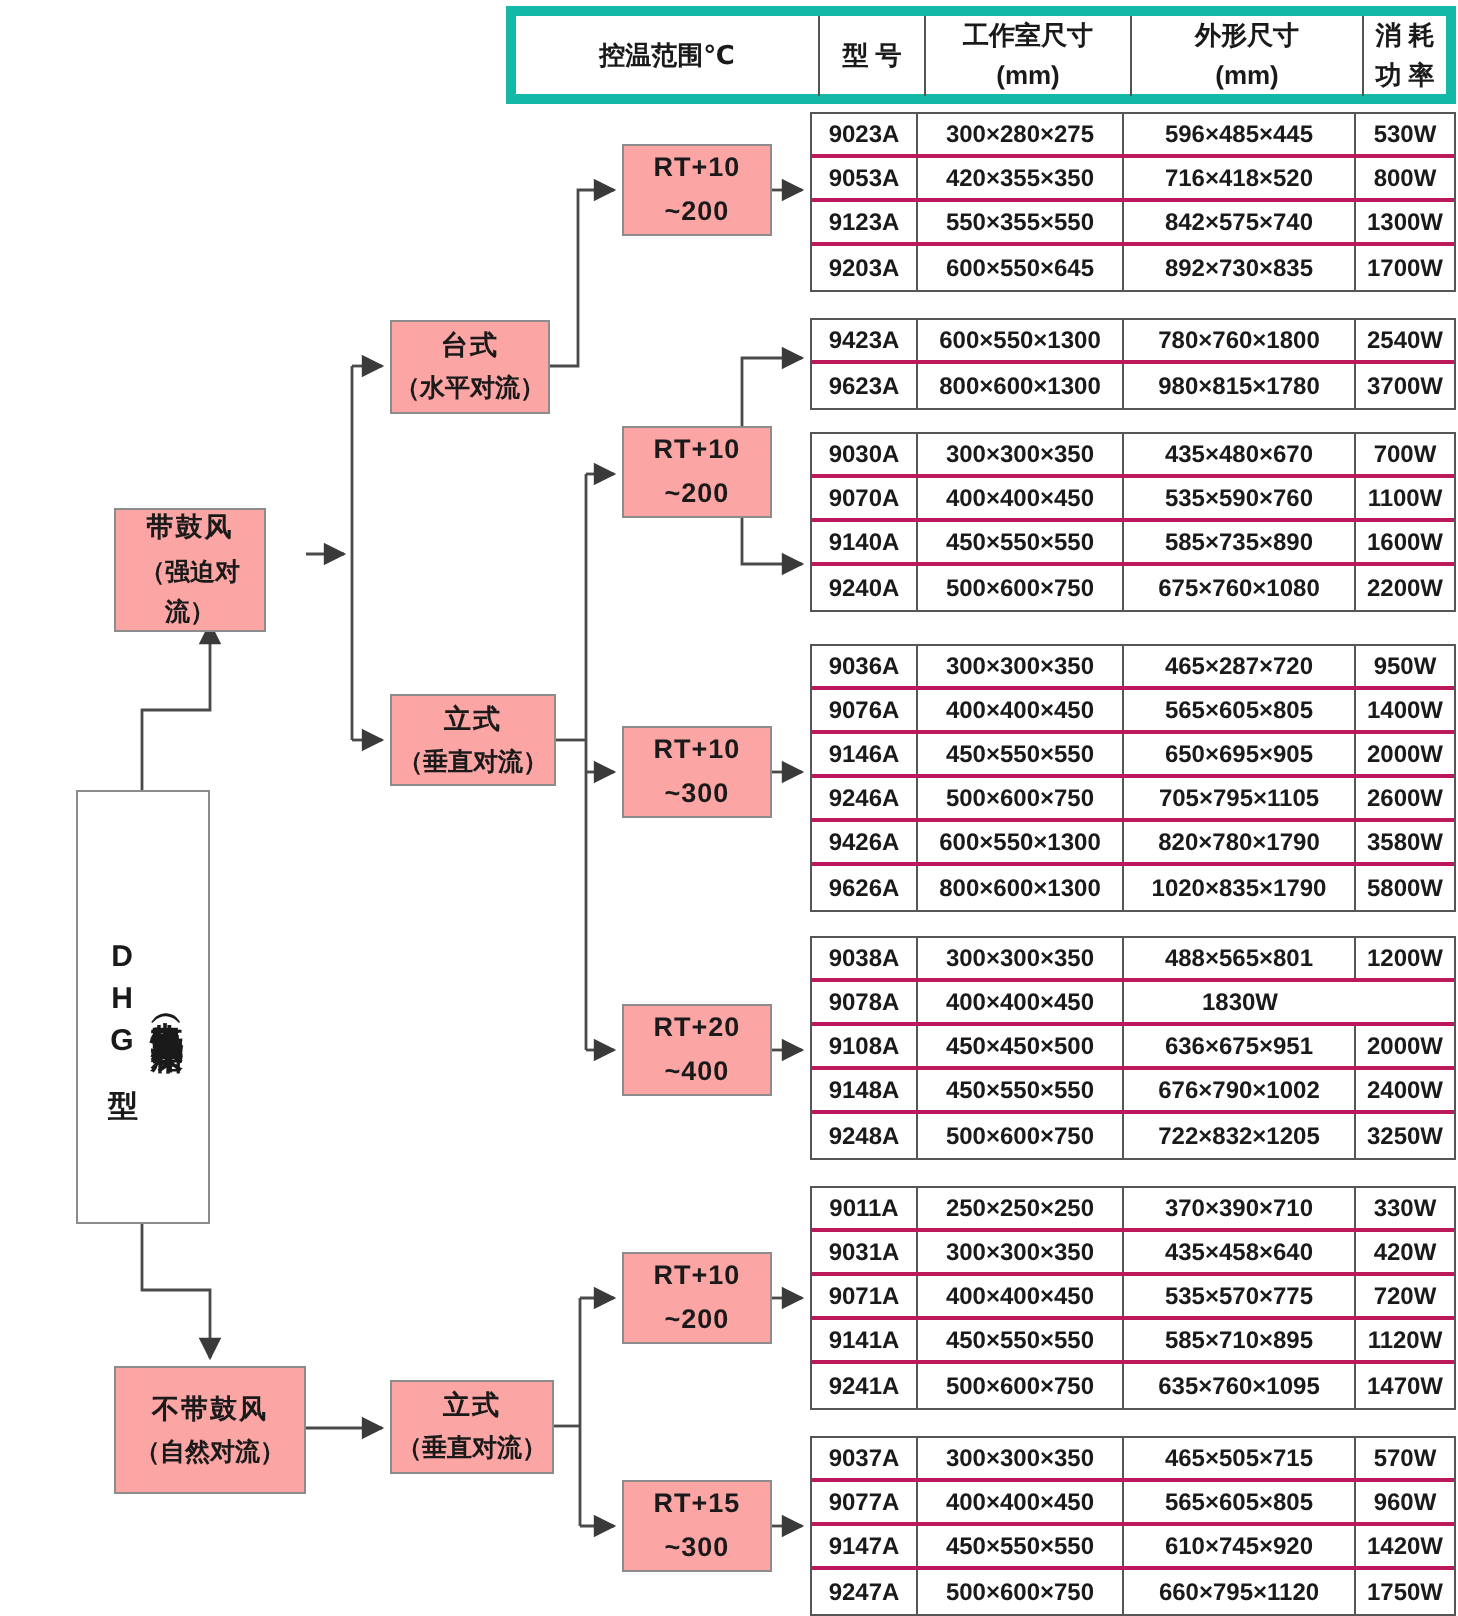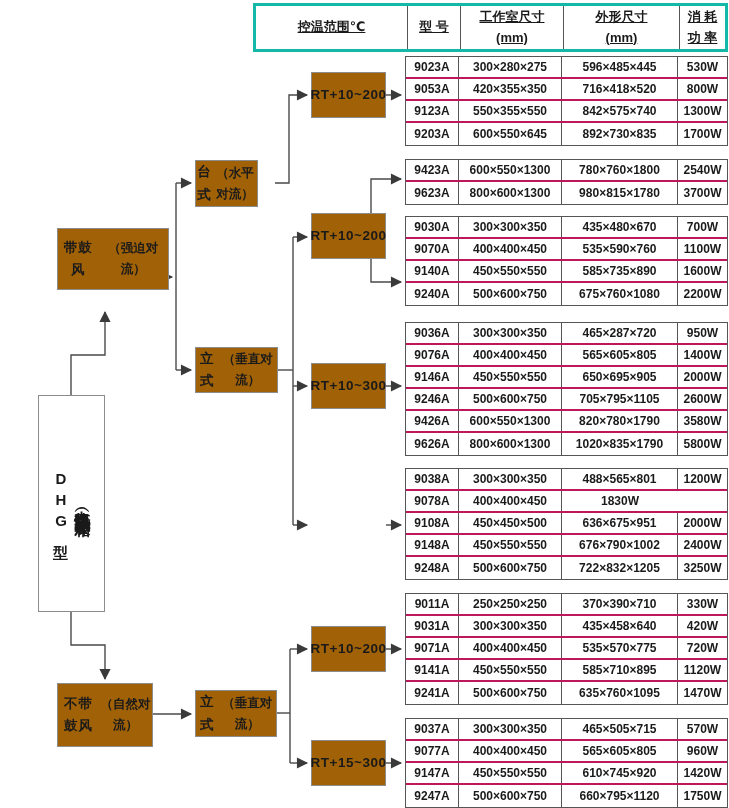--- a/index.html
+++ b/index.html
@@ -6,45 +6,44 @@
   .stage{
     position:relative;width:729px;height:808px;background:#fff;overflow:hidden;
     font-family:"Liberation Sans","DejaVu Sans",sans-serif;color:#1a1a1a;
   }
   svg.connectors{position:absolute;left:0;top:0;width:729px;height:808px;}
   svg.connectors path{stroke:#4a4a4a;stroke-width:1.4;fill:none;}
   svg.connectors path.arrow{marker-end:url(#arr);}
 
   
   .fbox{
-    position:absolute;box-sizing:border-box;background:#a16207;border:1px solid #8c8c8c;
-    display:flex;align-items:center;justify-content:center;
+    position:absolute;box-sizing:border-box;background:#fca5a5;border:1px solid #8c8c8c;
+    display:flex;flex-direction:column;align-items:center;justify-content:center;
     font-weight:bold;text-align:center;line-height:1.65;
   }
   .fbox .l1{font-size:13.5px;letter-spacing:1px;}
   .fbox .l2{font-size:12.5px;letter-spacing:0;}
   .fbox.rt .l1,.fbox.rt .l2{font-size:13.5px;letter-spacing:.5px;}
 
   
   .main-box{
     position:absolute;box-sizing:border-box;background:#fff;border:1px solid #8c8c8c;
     left:38px;top:395px;width:67px;height:217px;
     display:flex;justify-content:center;align-items:stretch;padding:4px 0;
   }
   .vtext{writing-mode:vertical-rl;height:100%;font-weight:bold;}
   .vcol{display:block;height:100%;text-align:center;}
   .v-name{text-orientation:mixed;font-size:16px;letter-spacing:1px;margin-left:2px;}
   .v-model{text-orientation:upright;font-size:15px;letter-spacing:4px;}
 
   
   .thead{
     position:absolute;left:253px;top:3px;width:475px;height:49px;box-sizing:border-box;
-    border:3px solid #14b8a6;display:grid;grid-template-columns:152px 53px 103px 116px 1fr;
+    border:5px solid #14b8a6;display:grid;grid-template-columns:152px 53px 103px 116px 1fr;
     background:#fff;
-    text-decoration:underline;
   }
   .hcell{
     border-right:1px solid #555;display:flex;flex-direction:column;align-items:center;
     justify-content:center;font-weight:bold;font-size:13px;line-height:1.55;white-space:nowrap;
   }
   .hcell:last-child{border-right:none;}
 
   
   .tgroup{
     position:absolute;left:405px;width:323px;box-sizing:border-box;
@@ -104,29 +103,29 @@
     <path class="arrow" d="M386,763 L401,763"></path>
   </svg>
 
   <div class="main-box">
     <div class="vtext">
       <span class="vcol v-name">电热恒温（鼓风）干燥箱</span>
       <span class="vcol v-model">DHG型</span>
     </div>
   </div>
 
-  <div class="fbox" style="left:57px;top:228px;width:112px;height:62px">
+  <div class="fbox" style="left:57px;top:254px;width:76px;height:62px">
     <div class="l1">带鼓风</div>
     <div class="l2">（强迫对流）</div>
   </div>
   <div class="fbox" style="left:57px;top:683px;width:96px;height:64px">
     <div class="l1">不带鼓风</div>
     <div class="l2">（自然对流）</div>
   </div>
-  <div class="fbox" style="left:195px;top:160px;width:63px;height:47px">
+  <div class="fbox" style="left:195px;top:160px;width:80px;height:47px">
     <div class="l1">台式</div>
     <div class="l2">（水平对流）</div>
   </div>
   <div class="fbox" style="left:195px;top:347px;width:83px;height:46px">
     <div class="l1">立式</div>
     <div class="l2">（垂直对流）</div>
   </div>
   <div class="fbox" style="left:195px;top:690px;width:82px;height:47px">
     <div class="l1">立式</div>
     <div class="l2">（垂直对流）</div>
@@ -136,20 +135,24 @@
     <div class="l1">RT+10</div>
     <div class="l2">~200</div>
   </div>
   <div class="fbox rt" style="left:311px;top:213px;width:75px;height:46px">
     <div class="l1">RT+10</div>
     <div class="l2">~200</div>
   </div>
   <div class="fbox rt" style="left:311px;top:363px;width:75px;height:46px">
     <div class="l1">RT+10</div>
     <div class="l2">~300</div>
+  </div>
+  <div class="fbox rt" style="left:311px;top:502px;width:75px;height:46px">
+    <div class="l1">RT+20</div>
+    <div class="l2">~400</div>
   </div>
   <div class="fbox rt" style="left:311px;top:626px;width:75px;height:46px">
     <div class="l1">RT+10</div>
     <div class="l2">~200</div>
   </div>
   <div class="fbox rt" style="left:311px;top:740px;width:75px;height:46px">
     <div class="l1">RT+15</div>
     <div class="l2">~300</div>
   </div>
 

